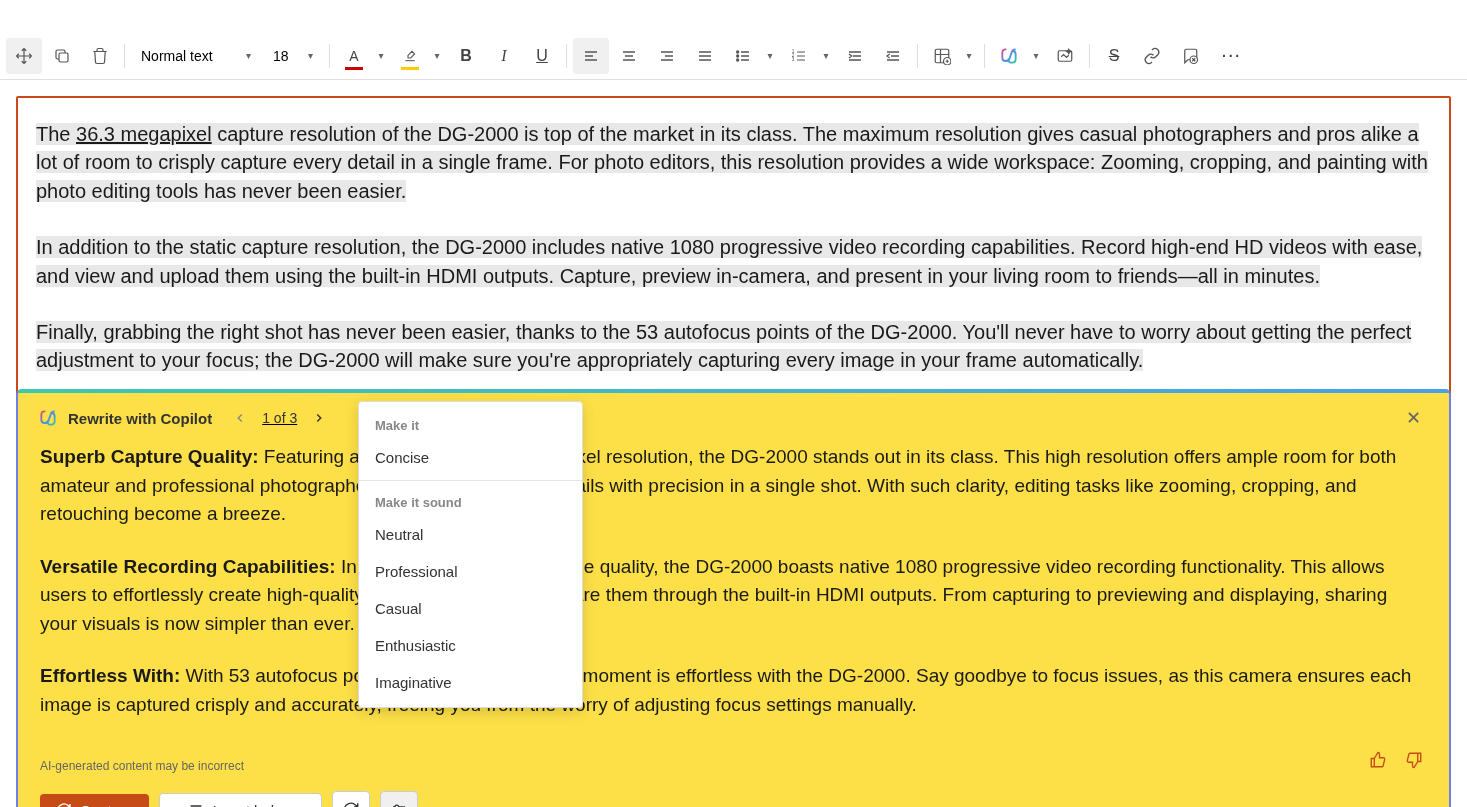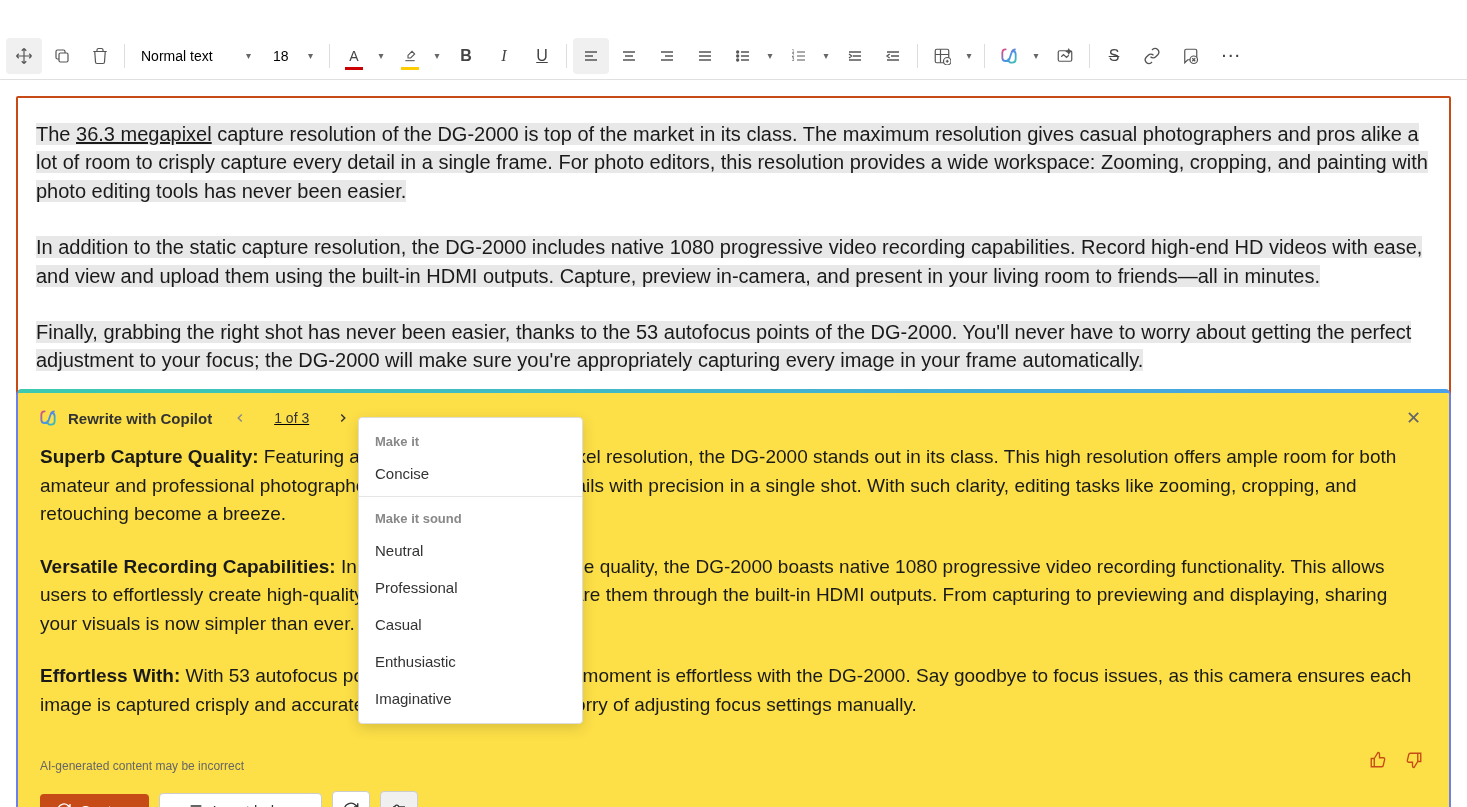--- a/index.html
+++ b/index.html
@@ -25,42 +25,42 @@
 .doc-text { font-size: 20px; line-height: 1.42; color: #1a1a1a; }
 .doc-text p { margin-bottom: 28px; }
 .hl { background: #e8e8e8; }
 .link { text-decoration: underline; color: #1a1a1a; }
 
 
 .copilot-panel { position: absolute; left: -2px; right: -2px; bottom: -2px; background: #fde047; border: 2px solid #6b7ff0; border-top: none; border-radius: 6px; padding-top: 4px;}
 .copilot-topbar { height: 4px; background: linear-gradient(90deg, #3cc9b0, #4aa0e8); border-radius: 4px 4px 0 0; margin: -4px 0 0 0;}
 .copilot-header { display:flex; align-items:center; padding: 10px 20px 8px 20px; gap: 10px; }
 .copilot-title { font-weight: 600; font-size: 15px; color: #333; }
-.nav-arrows { display:flex; align-items:center; gap: 18px; margin-left: 6px; text-decoration: underline;}
+.nav-arrows { display:flex; align-items:center; gap: 6px; margin-left: 6px; text-decoration: underline;}
 .nav-btn { width: 24px; height: 24px; display:flex; align-items:center; justify-content:center; cursor:pointer; color:#888; border-radius:4px;}
 .page-indicator { font-size: 14px; color: #333; margin: 0 4px;}
 .close-btn { margin-left: auto; font-size: 18px; color: #666; cursor:pointer; padding: 4px 8px;}
 
 .copilot-body { padding: 2px 22px 4px 22px; font-size: 19px; line-height: 1.5; color: #1a1a1a; }
 .copilot-body p { margin-bottom: 24px; }
 .copilot-body b { font-weight: 700; }
 
 .disclaimer-row { display:flex; align-items:flex-end; padding: 0 22px 8px 22px;}
 .disclaimer { font-size: 12px; color: #666; }
 .feedback { margin-left:auto; display:flex; gap:10px;}
 .fb-btn { width:26px; height:26px; display:flex; align-items:center; justify-content:center; cursor:pointer; color: #c74b16;}
 
 .copilot-actions { display:flex; align-items:center; gap: 10px; padding: 10px 22px 16px 22px; }
 .btn-primary { background: #c74b16; color: #fff; border: none; border-radius: 4px; padding: 8px 16px; font-size: 15px; display:flex; align-items:center; gap:8px; cursor:pointer; font-weight:500;}
 .btn-secondary { background: #fff; color: #333; border: 1px solid #ccc; border-radius: 4px; padding: 8px 28px; font-size: 15px; display:flex; align-items:center; gap:8px; cursor:pointer;}
 .btn-icon { background: #fff; border: 1px solid #ccc; border-radius: 4px; width: 38px; height: 38px; display:flex; align-items:center; justify-content:center; cursor:pointer;}
 .btn-icon.active { background: #f0f0f0; }
 
 
-.tone-menu { position: absolute; top: 28px; left: 340px; width: 225px; background: #fff; border: 1px solid #ddd; border-radius: 4px; box-shadow: 0 4px 14px rgba(0,0,0,0.15); z-index: 10; padding: 6px 0;}
+.tone-menu { position: absolute; top: 12px; left: 340px; width: 225px; background: #fff; border: 1px solid #ddd; border-radius: 4px; box-shadow: 0 4px 14px rgba(0,0,0,0.15); z-index: 10; padding: 6px 0;}
 .tone-section-label { font-size: 13px; color: #888; font-weight: 600; padding: 10px 16px 6px 16px;}
 .tone-item { font-size: 15px; color: #333; padding: 10px 16px; cursor:pointer;}
 .tone-sep { height:1px; background:#e5e5e5; margin: 4px 0;}
 
 svg { display:block; }
 </style>
 </head>
 <body>
 
 <div class="toolbar">

